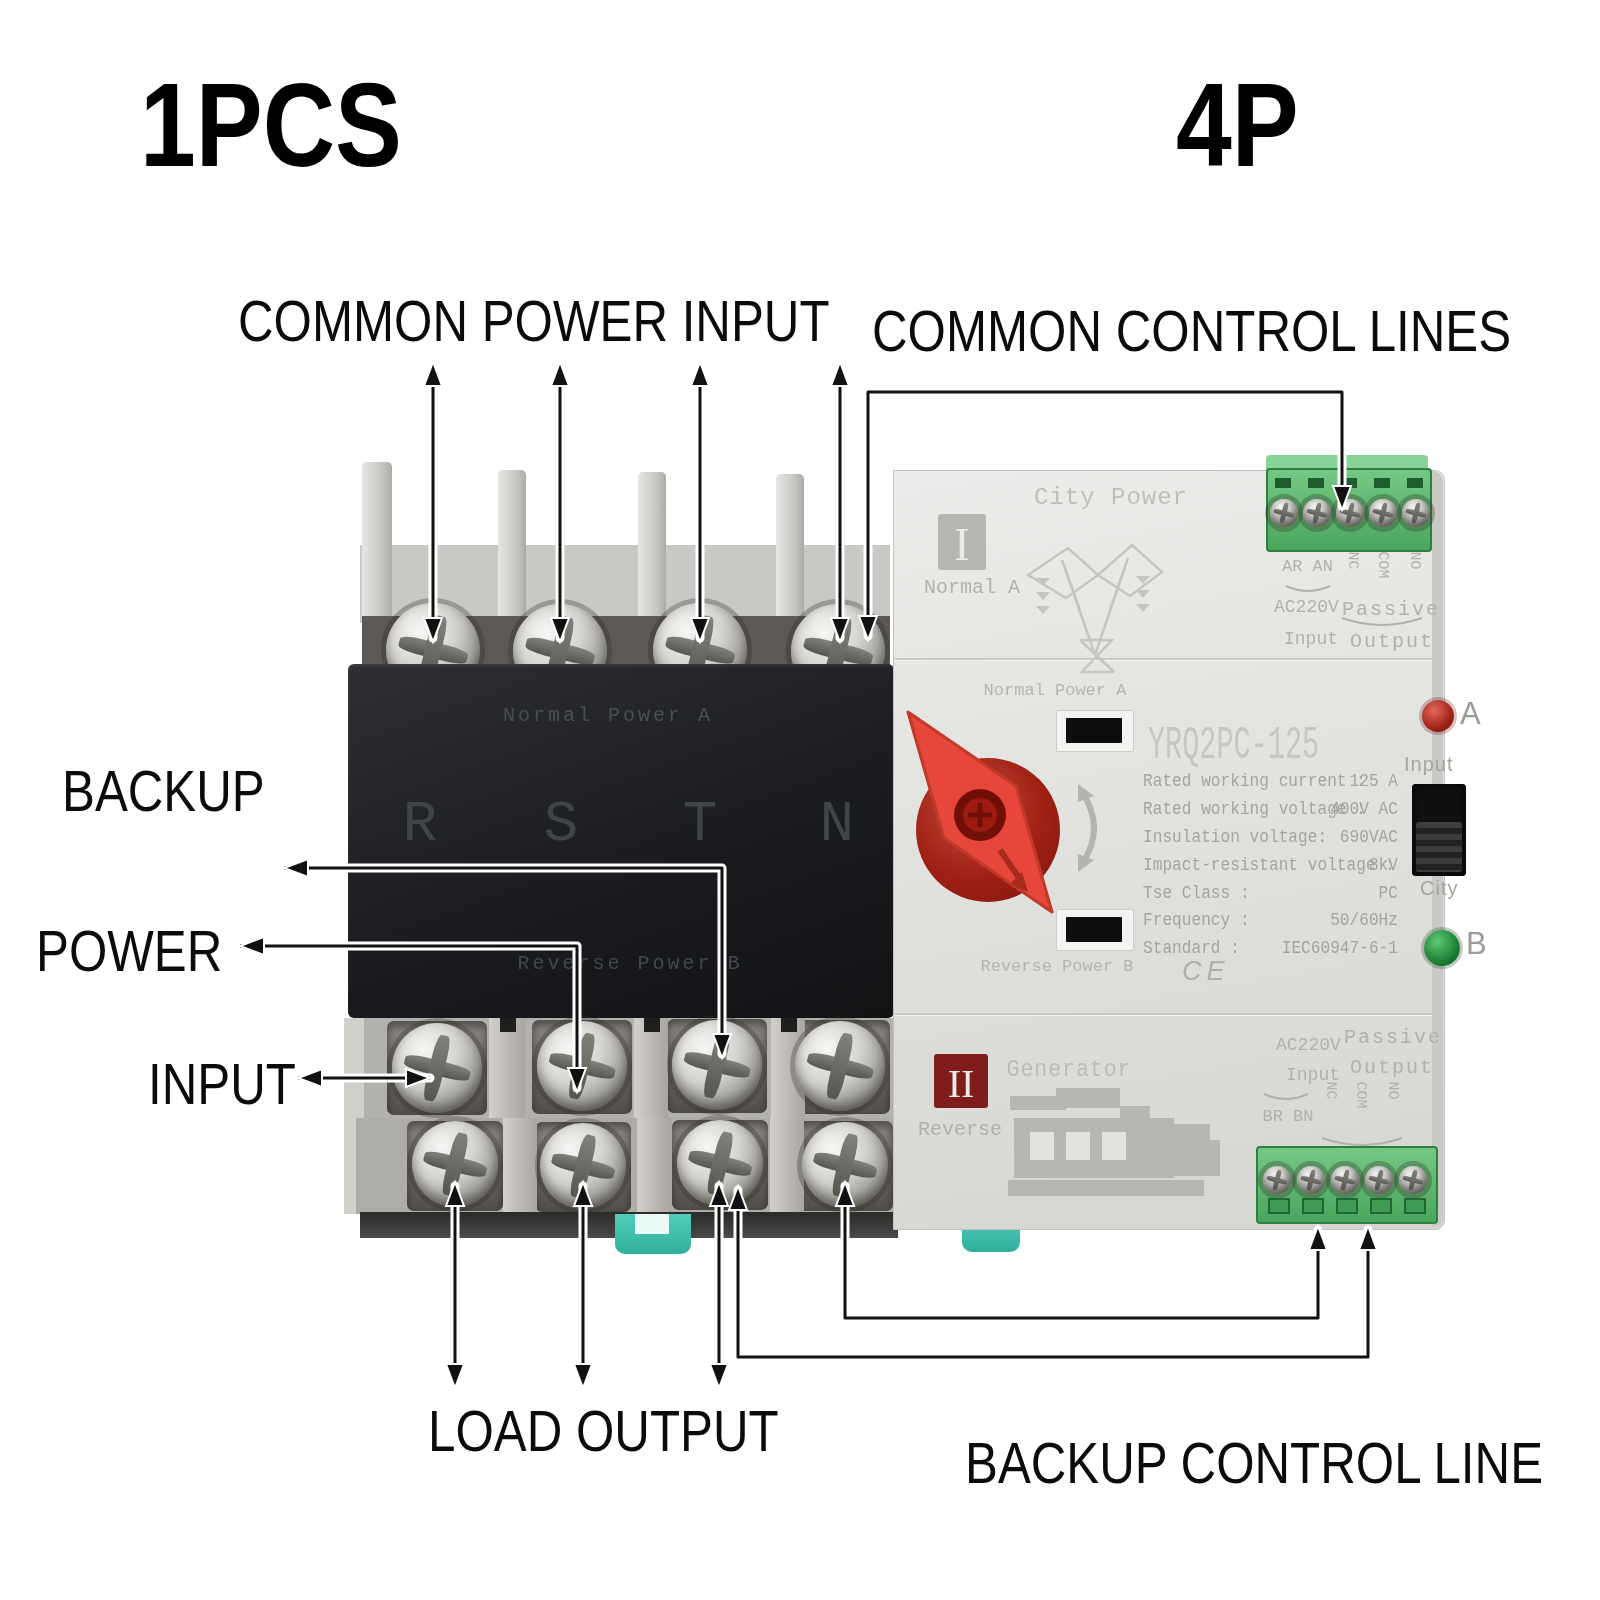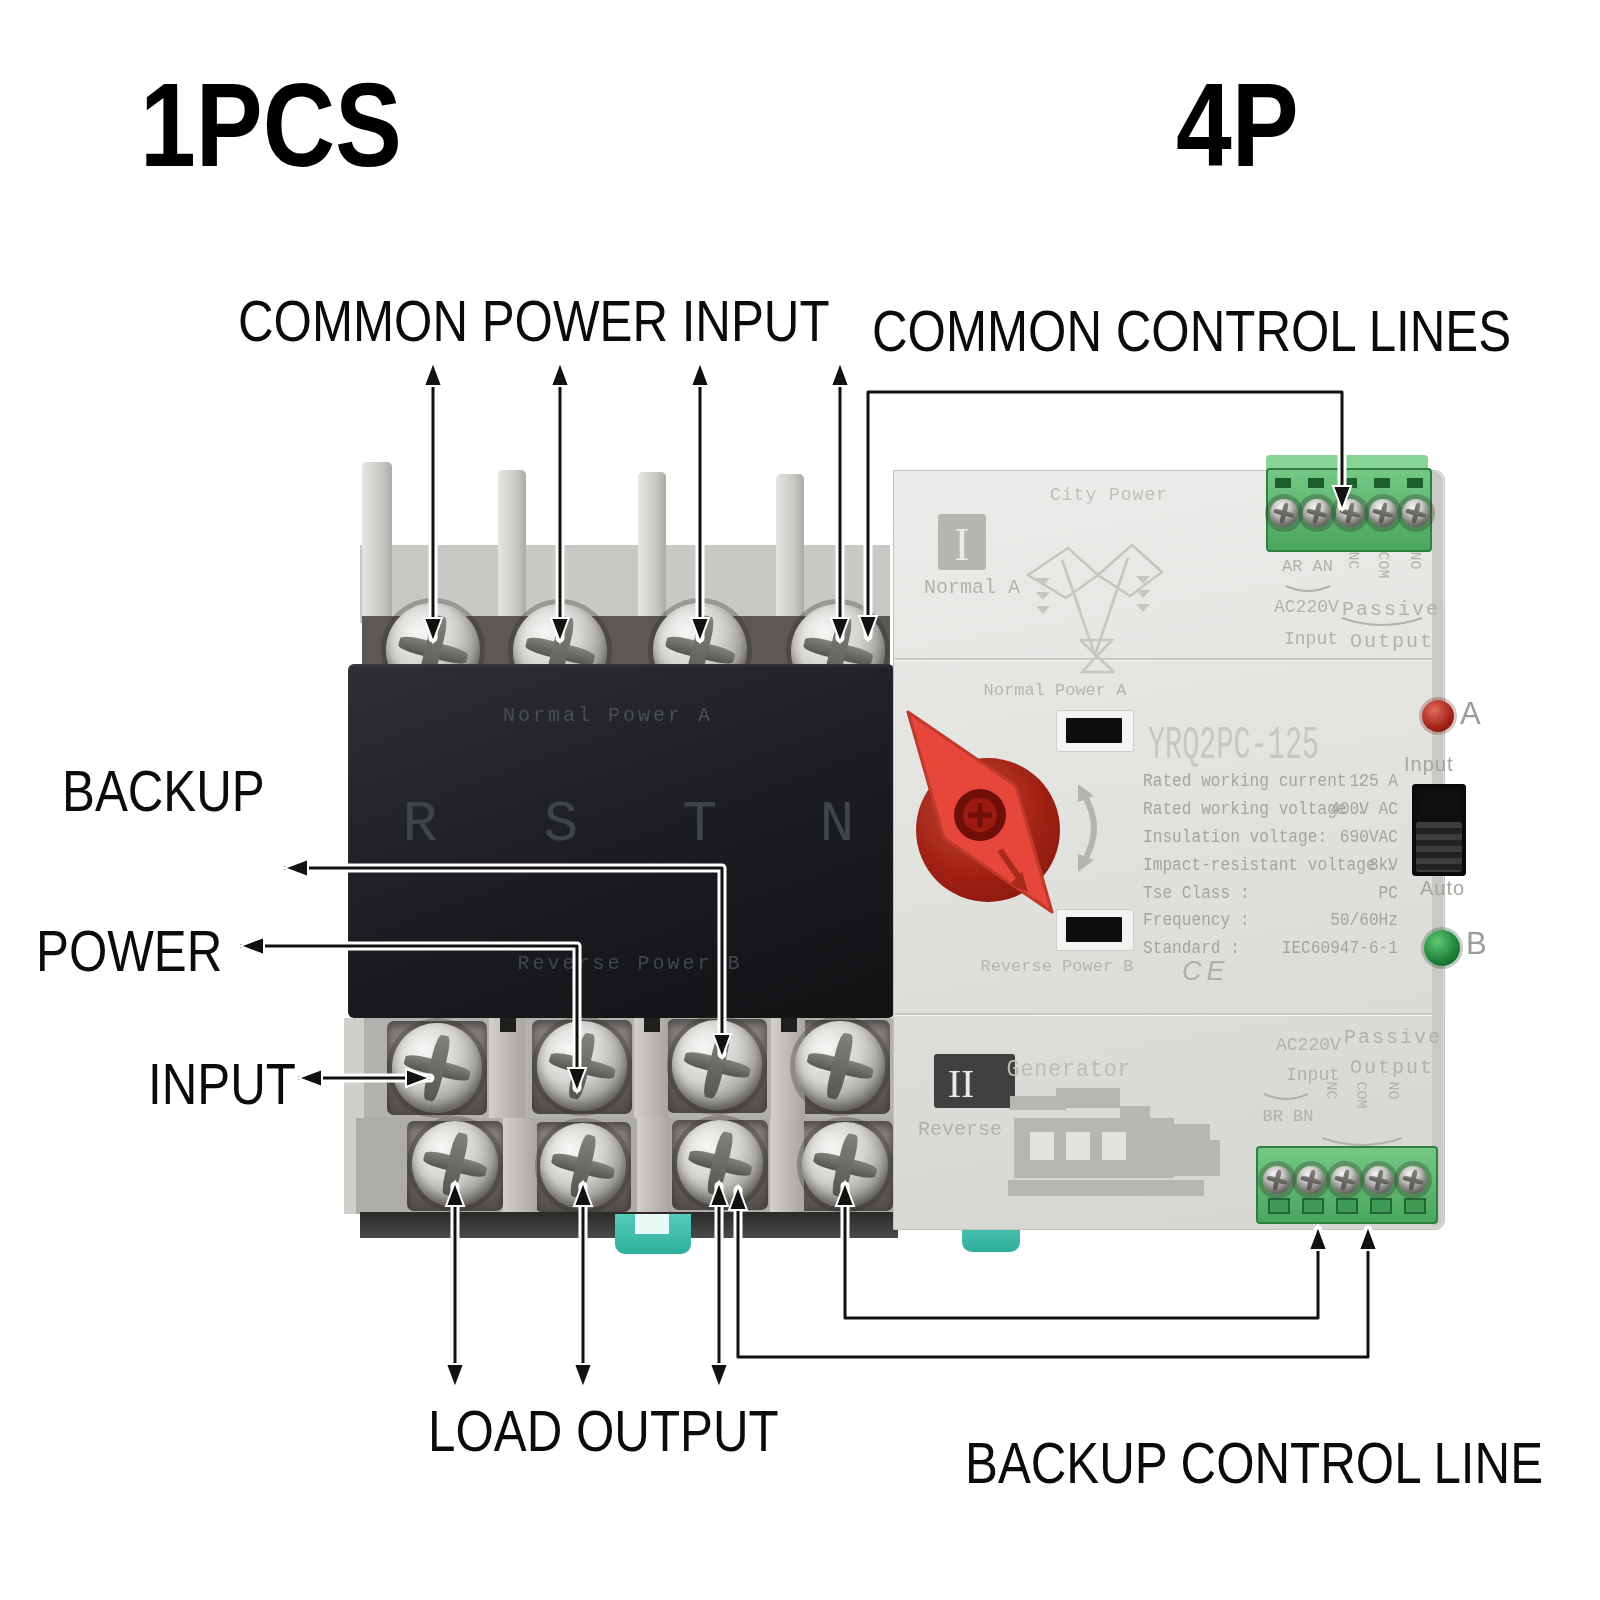--- a/index.html
+++ b/index.html
@@ -97,21 +97,21 @@
   <div class="abs" style="left:893px;top:470px;width:550px;height:758px;border:1px solid #c2c2be;border-radius:0 10px 10px 0;
               background:linear-gradient(170deg,#ececea,#dededb 60%,#d5d5d1);"></div>
   <div class="abs" style="left:895px;top:658px;width:546px;height:2px;background:#c7c7c3;box-shadow:0 1px 0 #f6f6f4;"></div>
   <div class="abs" style="left:895px;top:1013px;width:546px;height:2px;background:#c7c7c3;box-shadow:0 1px 0 #f6f6f4;"></div>
   <div class="abs" style="left:1432px;top:471px;width:11px;height:756px;background:#c9c9c5;border-radius:0 10px 10px 0;"></div>
 
   <div class="abs" style="left:938px;top:514px;width:48px;height:56px;background:#b6b6b1;border-radius:3px;">
     <div class="abs" style="left:0;top:4px;width:48px;text-align:center;font-family:'Liberation Serif',serif;font-size:46px;color:#eaeae7;">I</div>
   </div>
   <div class="abs mono gtext" style="left:922px;top:578px;width:100px;text-align:center;font-size:20px;">Normal A</div>
-  <div class="abs mono gtext" style="left:1034px;top:486px;width:150px;text-align:center;font-size:18px;letter-spacing:1px;color:#bfbfba;">City Power</div>
+  <div class="abs mono gtext" style="left:1034px;top:486px;width:150px;text-align:center;font-size:24px;letter-spacing:1px;color:#bfbfba;">City Power</div>
 
   <div class="abs" style="left:1266px;top:455px;width:162px;height:18px;background:#88d497;border-radius:4px 4px 0 0;"></div>
   <div class="abs" style="left:1266px;top:468px;width:162px;height:80px;background:linear-gradient(#74c884,#4aa65d);border:2px solid #2f7f41;border-radius:4px;"></div>
   <div class="abs" style="left:1275px;top:478px;width:16px;height:10px;background:#1e5e2e;"></div>
   <div class="abs" style="left:1308px;top:478px;width:16px;height:10px;background:#1e5e2e;"></div>
   <div class="abs" style="left:1341px;top:478px;width:16px;height:10px;background:#1e5e2e;"></div>
   <div class="abs" style="left:1374px;top:478px;width:16px;height:10px;background:#1e5e2e;"></div>
   <div class="abs" style="left:1407px;top:478px;width:16px;height:10px;background:#1e5e2e;"></div>
   <div class="screw" style="left:1270px;top:499px;width:28px;height:28px;"></div>
   <div class="screw" style="left:1303px;top:499px;width:28px;height:28px;"></div>
@@ -155,26 +155,26 @@
   <div class="abs mono condr gtext" style="left:1250px;top:939px;width:148px;text-align:right;font-size:19px;color:#a5a59f;">IEC60947-6-1</div>
   <div class="abs" style="left:1182px;top:956px;font-size:27px;letter-spacing:5px;color:#b0b0ab;font-style:italic;">CE</div>
 
   <div class="abs" style="left:1422px;top:700px;width:32px;height:32px;border-radius:50%;
               background:radial-gradient(circle at 38% 32%,#e06a5d,#a32317 60%,#6d0f06);box-shadow:0 0 0 3px rgba(90,20,10,.25);"></div>
   <div class="abs gtext" style="left:1460px;top:698px;font-size:31px;color:#9c9c96;">A</div>
   <div class="abs gtext" style="left:1404px;top:754px;font-size:20px;color:#a5a5a0;letter-spacing:1px;">Input</div>
   <div class="abs" style="left:1412px;top:784px;width:54px;height:92px;background:#101010;border-radius:4px;box-shadow:inset 0 0 8px #000;"></div>
   <div class="abs" style="left:1416px;top:822px;width:46px;height:50px;border-radius:3px;
               background:repeating-linear-gradient(#3d3d3d 0 6px,#222 6px 12px);"></div>
-  <div class="abs gtext" style="left:1420px;top:878px;font-size:20px;color:#a5a5a0;letter-spacing:1px;">Auto</div>
+  <div class="abs gtext" style="left:1420px;top:878px;font-size:20px;color:#a5a5a0;letter-spacing:1px;">City</div>
   <div class="abs" style="left:1424px;top:930px;width:36px;height:36px;border-radius:50%;
               background:radial-gradient(circle at 38% 32%,#5ec973,#1f8038 60%,#0c5220);box-shadow:0 0 0 3px rgba(10,60,25,.25);"></div>
   <div class="abs gtext" style="left:1466px;top:928px;font-size:31px;color:#9c9c96;">B</div>
 
-  <div class="abs" style="left:934px;top:1054px;width:54px;height:54px;background:#404040;border-radius:3px;padding-left:27px;">
+  <div class="abs" style="left:934px;top:1054px;width:54px;height:54px;background:#7f1d1d;border-radius:3px;">
     <div class="abs" style="left:0;top:6px;width:54px;text-align:center;font-family:'Liberation Serif',serif;font-size:40px;color:#eaeae7;">II</div>
   </div>
   <div class="abs mono gtext" style="left:918px;top:1120px;width:100px;text-align:center;font-size:20px;">Reverse B</div>
   <div class="abs mono gtext" style="left:1006px;top:1058px;width:140px;text-align:center;font-size:24px;letter-spacing:1px;color:#bcbcb7;transform:scaleX(.9);transform-origin:left top;">Generator</div>
 
   <div class="abs mono gtext" style="left:1276px;top:1036px;font-size:18px;">AC220V</div>
   <div class="abs mono gtext" style="left:1344px;top:1028px;font-size:20px;letter-spacing:2px;">Passive</div>
   <div class="abs mono gtext" style="left:1286px;top:1066px;font-size:18px;">Input</div>
   <div class="abs mono gtext" style="left:1350px;top:1058px;font-size:20px;letter-spacing:2px;">Output</div>
   <div class="abs mono gtext" style="left:1258px;top:1108px;width:60px;text-align:center;font-size:17px;">BR BN</div>

